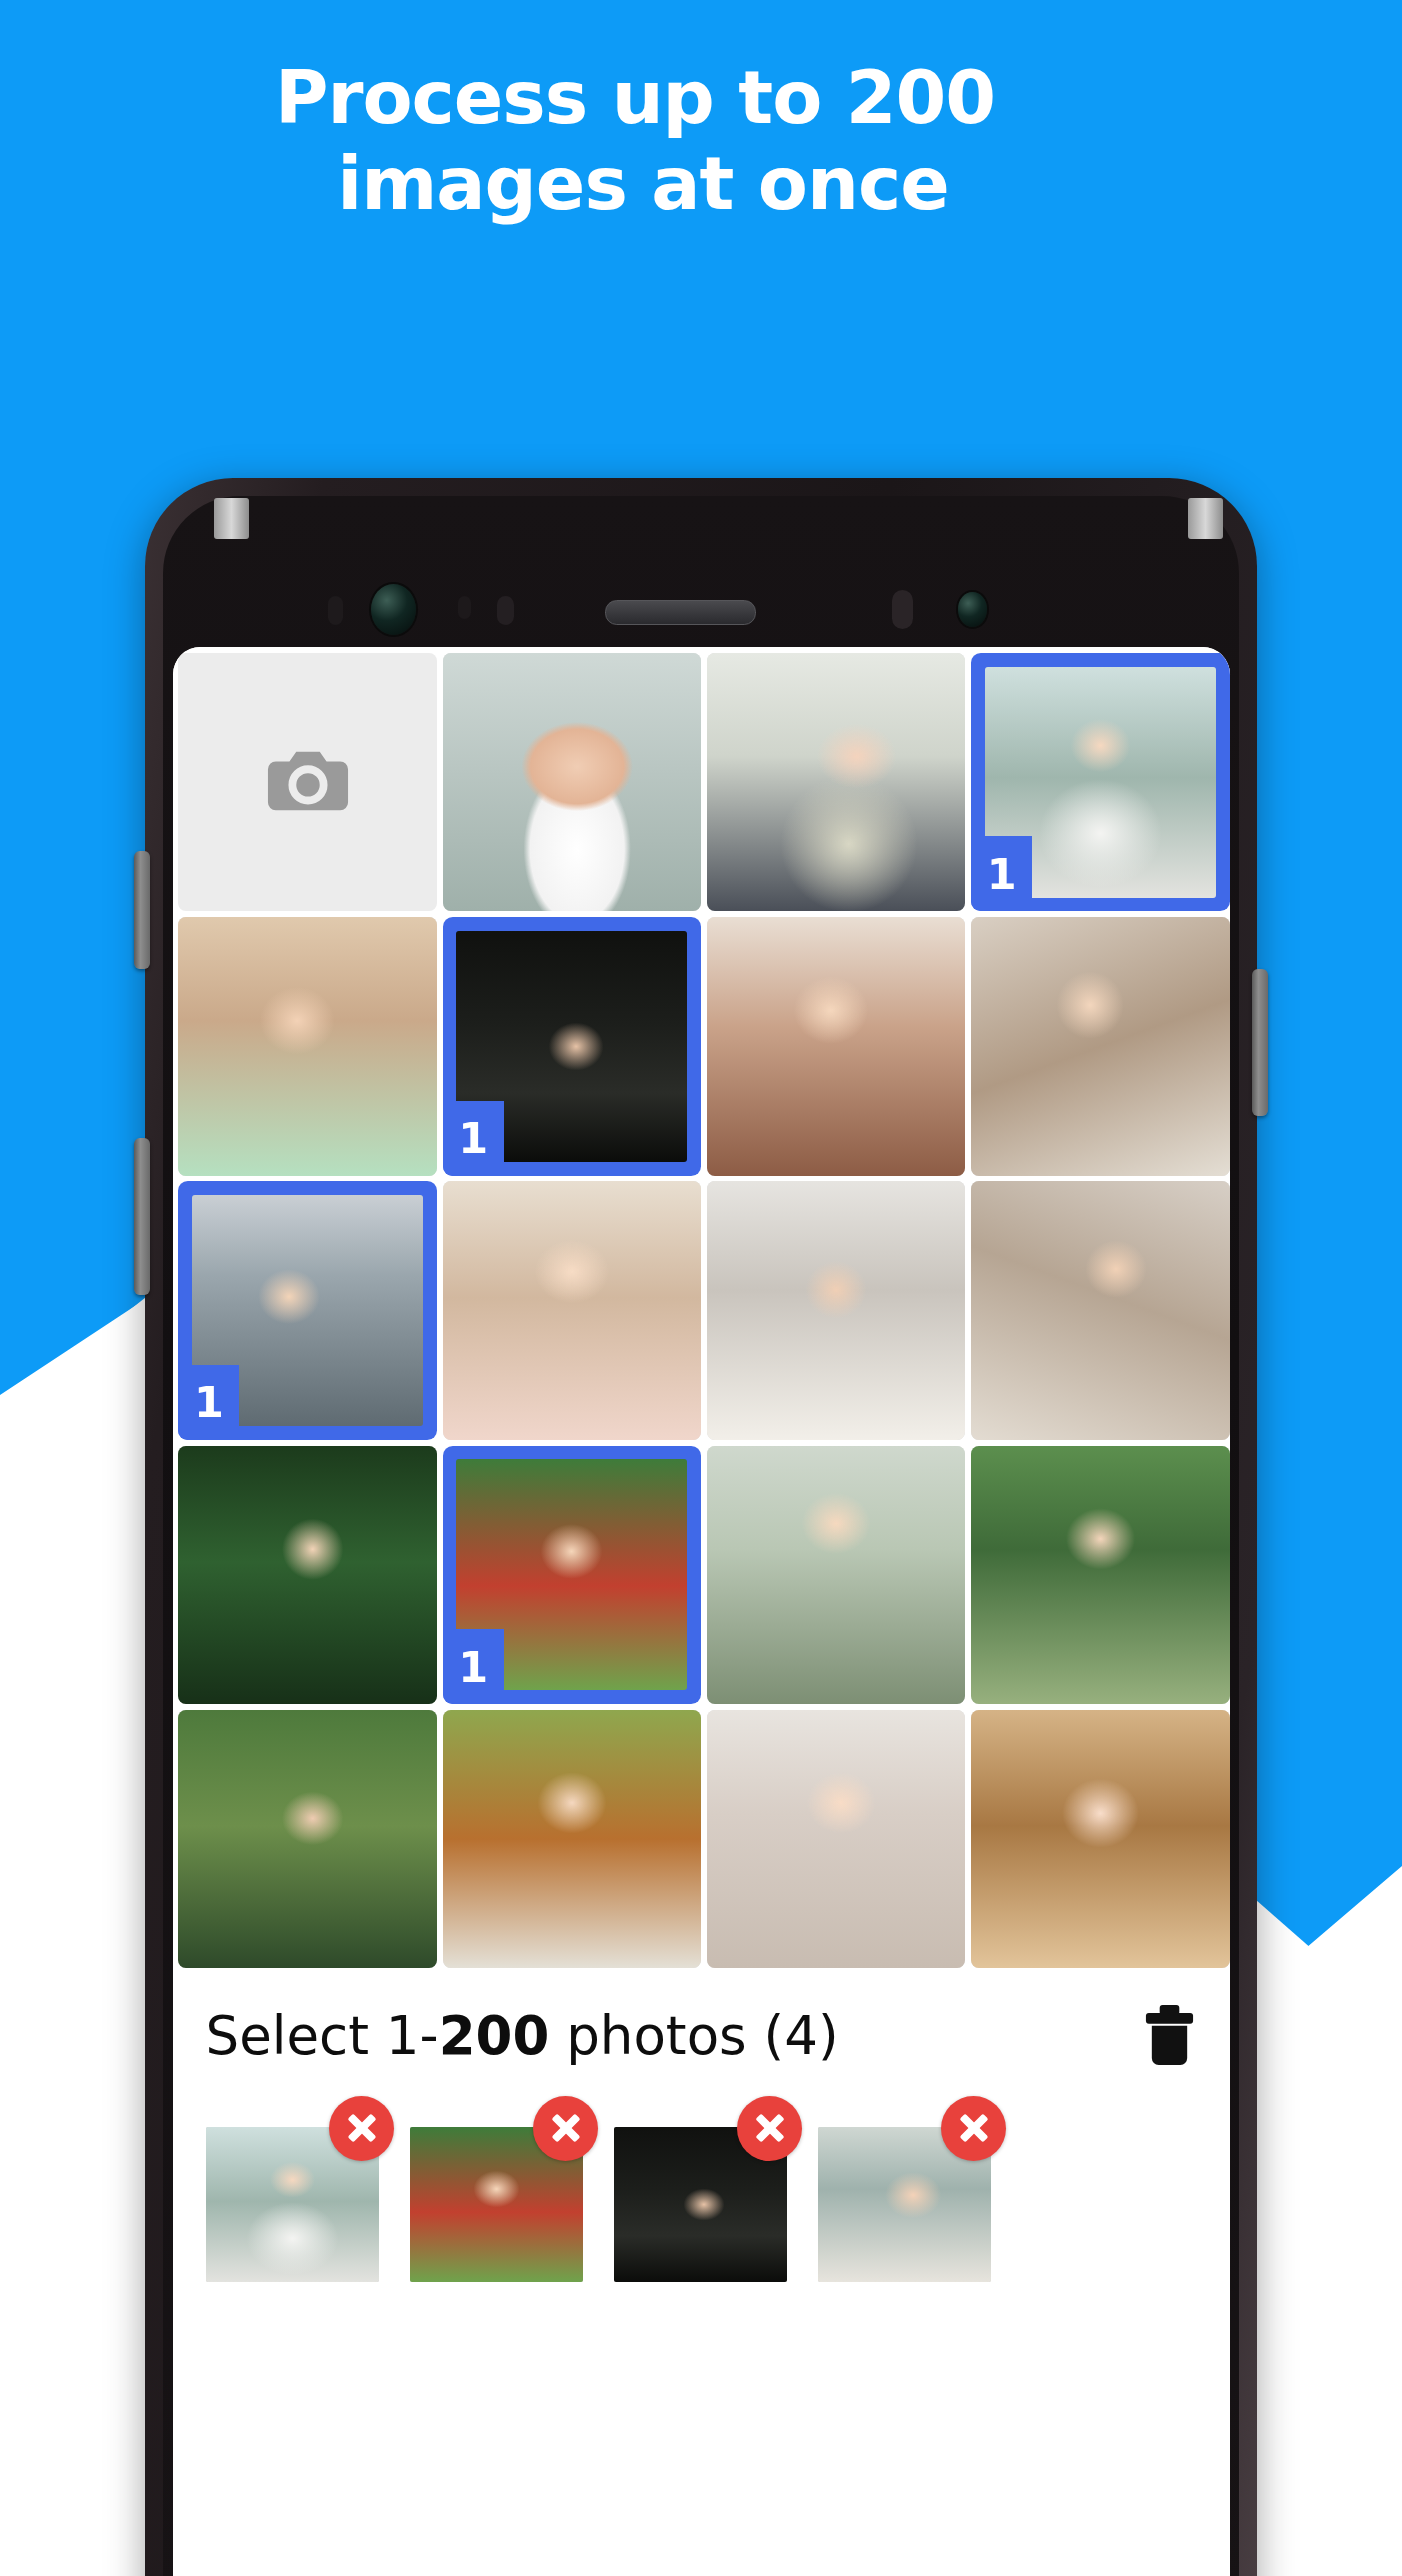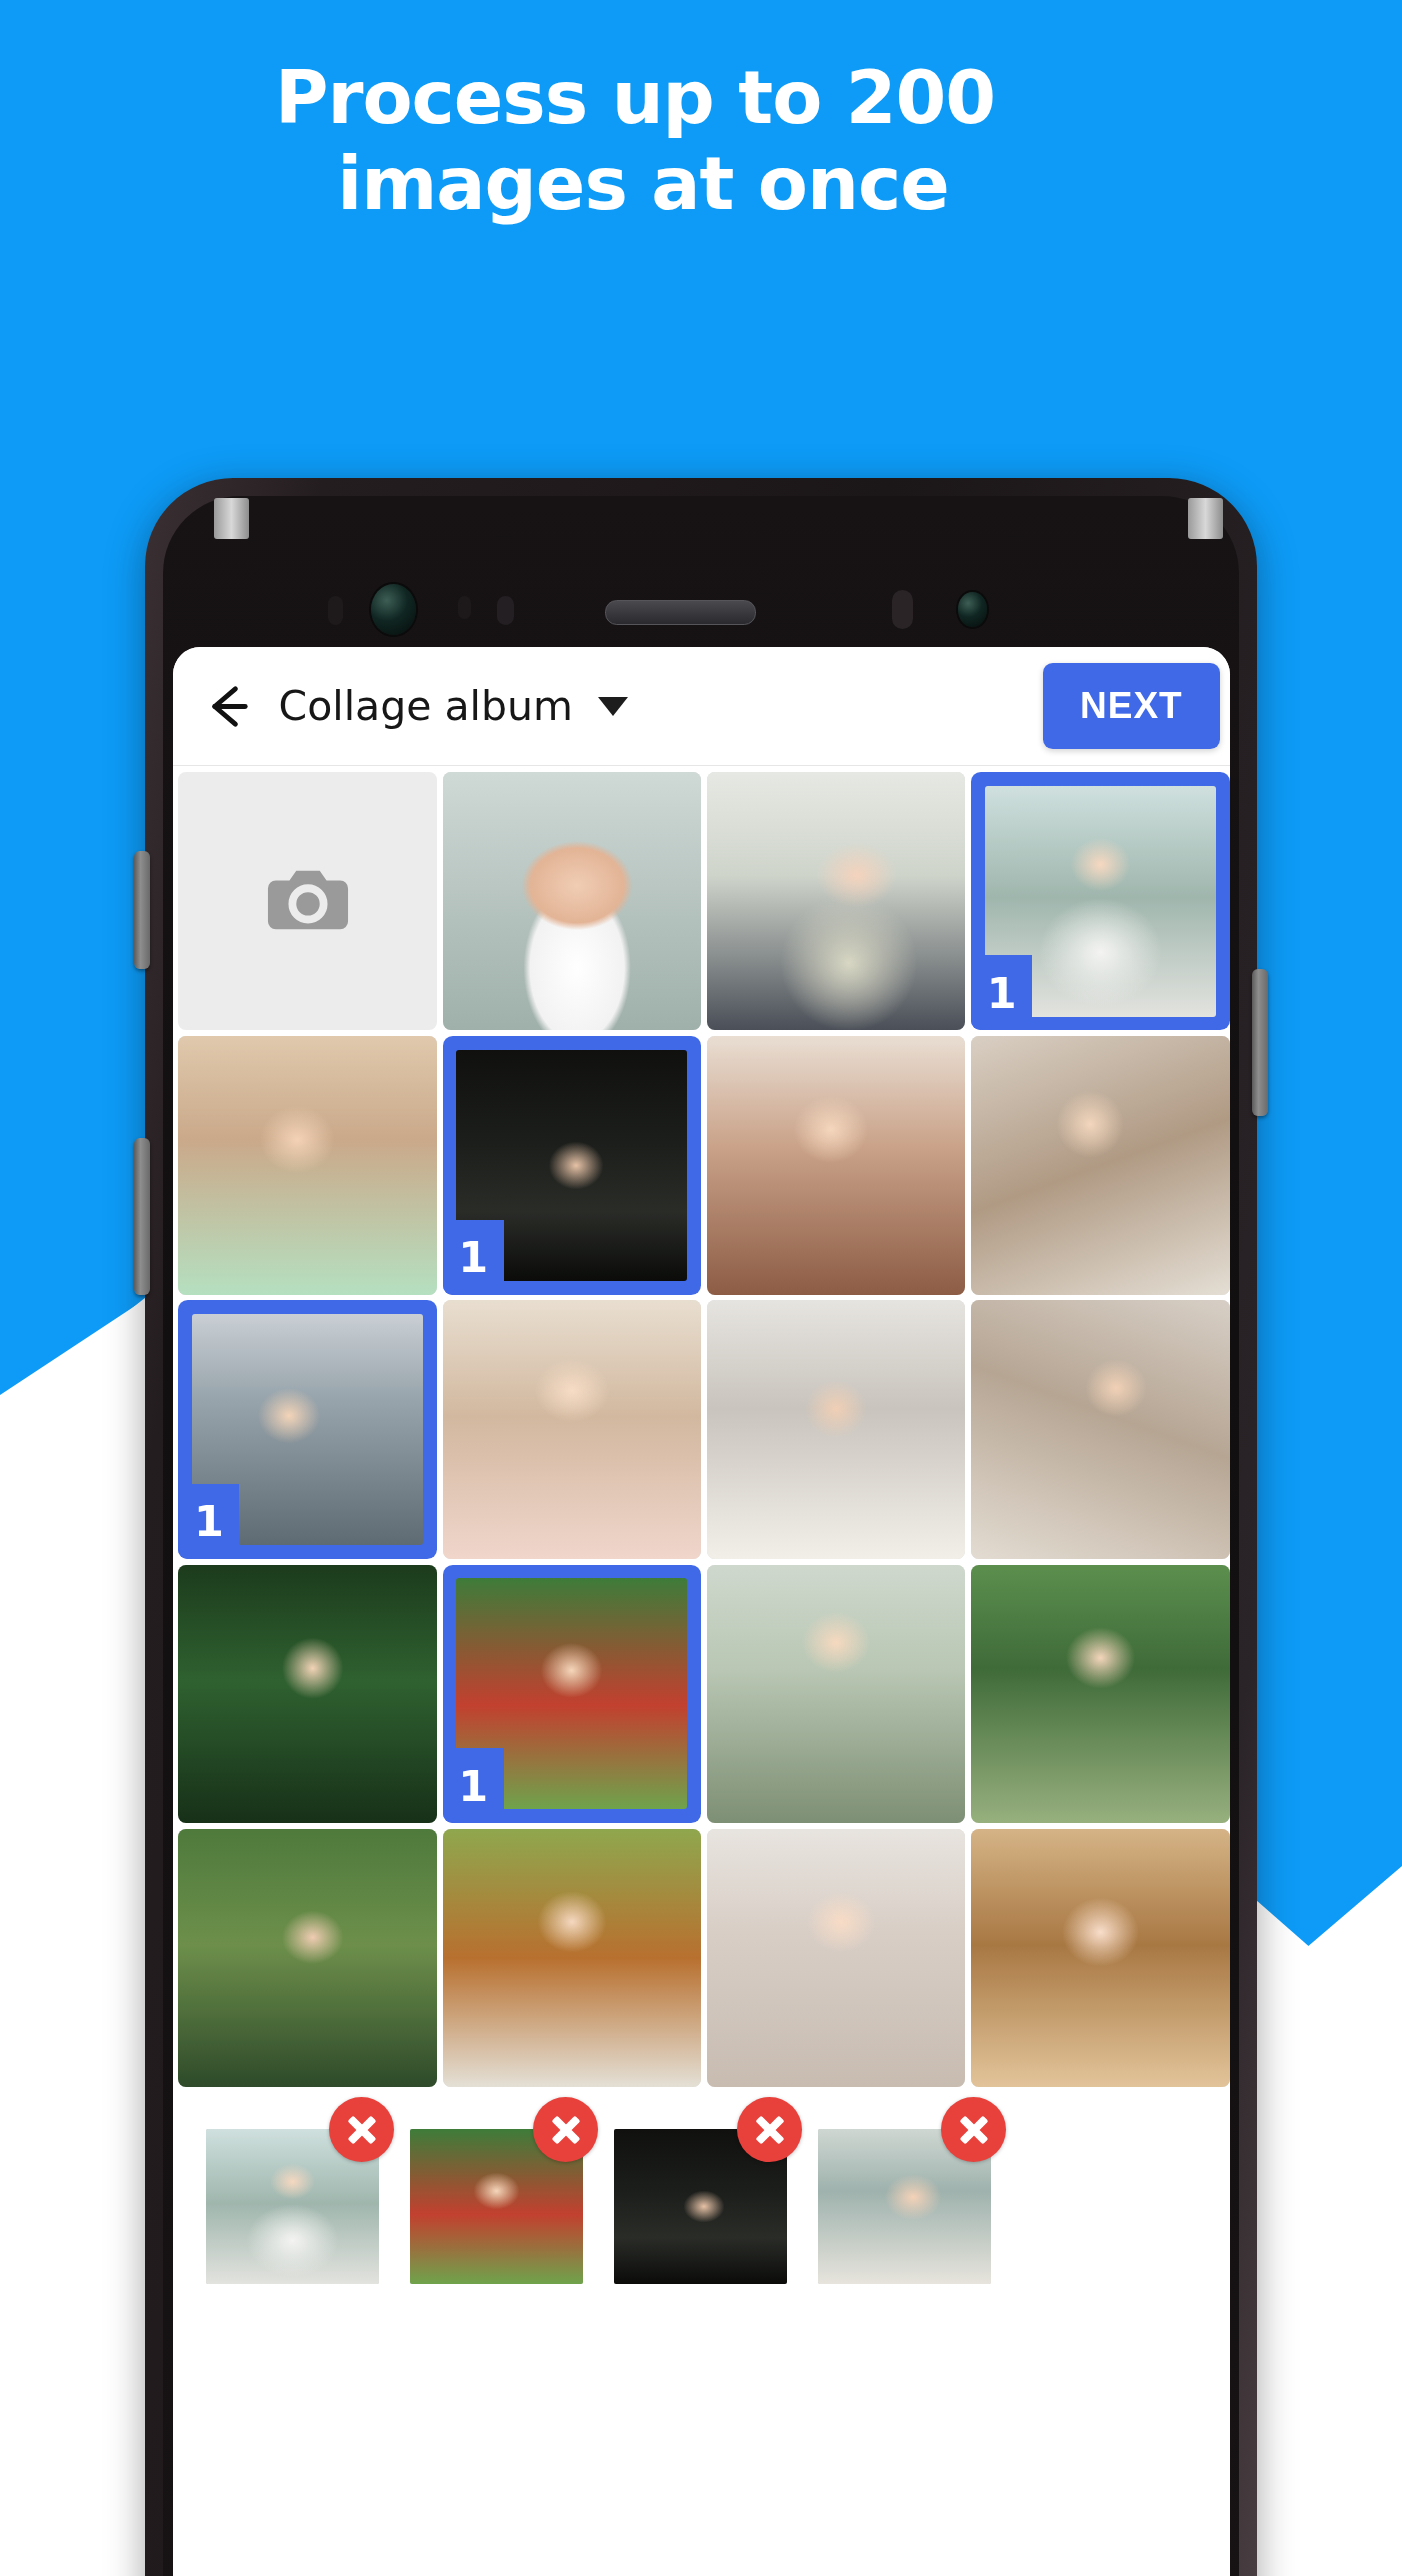--- a/index.html
+++ b/index.html
@@ -285,32 +285,20 @@
     <div class="earpiece"></div>
     <div class="sdot d4"></div>
     <div class="cam-lens l2"></div>
   </div>
   <div class="btn-side vol"></div>
   <div class="btn-side bix"></div>
   <div class="btn-side pwr"></div>
 
   <div id="screen">
 
-    <div class="appbar">
-      <div class="back-arrow">
-        <svg width="57" height="57" viewBox="0 0 58 58">
-          <path d="M36 11 L15 29 L36 47" fill="none" stroke="#111" stroke-width="5" stroke-linecap="round" stroke-linejoin="round"></path>
-          <line x1="15" y1="29" x2="46" y2="29" stroke="#111" stroke-width="5" stroke-linecap="round"></line>
-        </svg>
-      </div>
-      <div class="appbar-title">Collage album</div>
-      <div class="caret"></div>
-      <div class="appbar-spacer"></div>
-      <div class="next-btn">NEXT</div>
-    </div>
 
     <div class="grid">
 
       <div class="tile camera-tile">
         <div class="camera-glyph">
           <svg width="84" height="73" viewBox="0 0 86 74">
             <path d="M10 18 h14 l7-10 h24 l7 10 h14 a8 8 0 0 1 8 8 v34 a8 8 0 0 1 -8 8 h-66 a8 8 0 0 1 -8 -8 v-34 a8 8 0 0 1 8 -8 z" fill="#9a9a9a"></path>
             <circle cx="43" cy="42" r="16" fill="none" stroke="#ececec" stroke-width="8"></circle>
           </svg>
         </div>
@@ -378,20 +366,31 @@
       <div class="tile">
         <div class="art p-r"></div>
       </div>
       <div class="tile">
         <div class="art p-s"></div>
       </div>
 
     </div>
 
     <div class="bottom-area">
+      <div class="select-row">
+        <div class="select-text"><span>Select 1-</span><b>200</b><span> photos (4)</span></div>
+        <div class="select-spacer"></div>
+        <div class="trash">
+          <svg width="55" height="61" viewBox="0 0 56 62">
+            <rect x="18" y="0" width="20" height="10" rx="3" fill="#111"></rect>
+            <rect x="4" y="8" width="48" height="11" rx="3" fill="#111"></rect>
+            <path d="M10 21 h36 v33 a7 7 0 0 1 -7 7 h-22 a7 7 0 0 1 -7 -7 z" fill="#111"></path>
+          </svg>
+        </div>
+      </div>
 
       <div class="thumb-strip">
         <div class="thumb">
           <div class="timg">
               <div class="art p-c"></div>
             </div>
           <div class="remove-x"></div>
         </div>
         <div class="thumb">
           <div class="timg">

